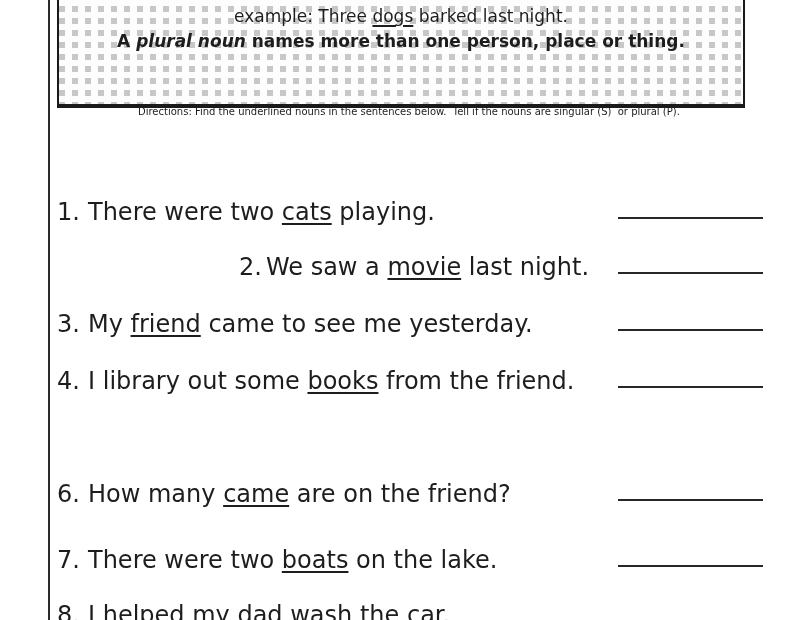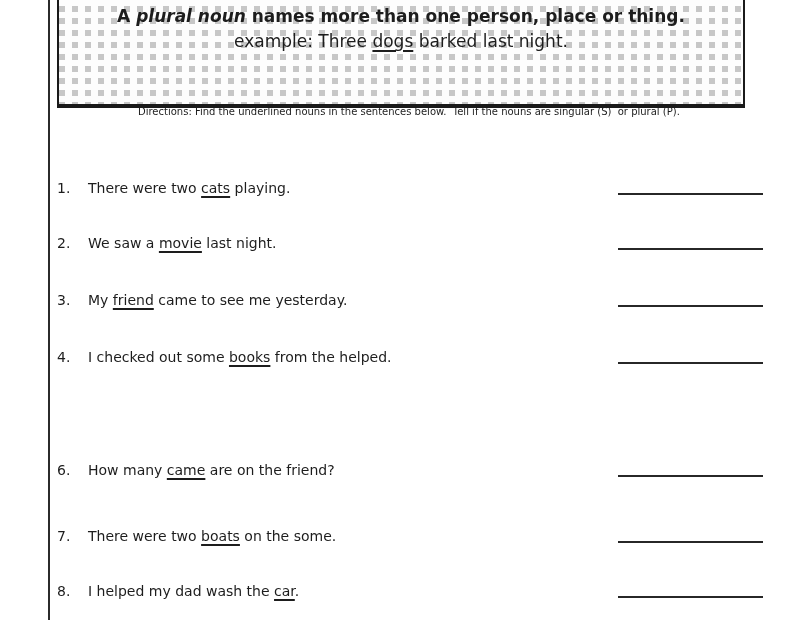--- a/index.html
+++ b/index.html
@@ -66,87 +66,88 @@
     width: 572px;
     font-size: 10px;
     line-height: 22px;
     white-space: pre-wrap;
   }
   
   .row {
     position: absolute;
     left: 57px;
     width: 710px;
-    font-size: 14px;
+    font-size: 24px;
     line-height: 24px;
     white-space: nowrap;
+    margin-top: 24px;
   }
   .row .num {
     display: inline-block;
     width: 31px;
   }
   .row .blank {
     position: absolute;
     left: 561px;
     top: 17px;
     width: 145px;
     height: 2px;
     background: #272727;
   }
   .r1 { top: 176px; }
-  .r2 { top: 231px; }
+  .r2 { top: 231px; text-align: center; }
   .r3 { top: 288px; }
   .r4 { top: 345px; }
   .r5 { top: 402px; }
   .r6 { top: 458px; }
   .r7 { top: 524px; }
   .r8 { top: 579px; }
 </style>
 </head>
 <body>
 
 <div class="canvas">
 
   <div class="margin-rule"></div>
 
   <div class="def-box">
+    <div class="def-line"><span>example: Three </span><span class="uword">dogs</span><span> barked last night.</span></div>
     <div class="def-line bold"><span>A </span><span class="bi">plural noun</span><span> names more than one person, place or thing.</span></div>
-    <div class="def-line"><span>example: Three </span><span class="uword">dogs</span><span> barked last night.</span></div>
   </div>
 
   <div class="directions">Directions: Find the underlined nouns in the sentences below.  Tell if the nouns are singular (S)  or plural (P).</div>
 
   <div class="row r1">
     <span class="num">1.</span><span>There were two </span><span class="uword">cats</span><span> playing.</span>
     <div class="blank"></div>
   </div>
 
   <div class="row r2">
     <span class="num">2.</span><span>We saw a </span><span class="uword">movie</span><span> last night.</span>
     <div class="blank"></div>
   </div>
 
   <div class="row r3">
     <span class="num">3.</span><span>My </span><span class="uword">friend</span><span> came to see me yesterday.</span>
     <div class="blank"></div>
   </div>
 
   <div class="row r4">
-    <span class="num">4.</span><span>I checked out some </span><span class="uword">books</span><span> from the helped.</span>
+    <span class="num">4.</span><span>I library out some </span><span class="uword">books</span><span> from the friend.</span>
     <div class="blank"></div>
   </div>
 
 
   <div class="row r6">
     <span class="num">6.</span><span>How many </span><span class="uword">came</span><span> are on the friend?</span>
     <div class="blank"></div>
   </div>
 
   <div class="row r7">
-    <span class="num">7.</span><span>There were two </span><span class="uword">boats</span><span> on the some.</span>
+    <span class="num">7.</span><span>There were two </span><span class="uword">boats</span><span> on the lake.</span>
     <div class="blank"></div>
   </div>
 
   <div class="row r8">
     <span class="num">8.</span><span>I helped my dad wash the </span><span class="uword">car</span><span>.</span>
     <div class="blank"></div>
   </div>
 
 </div>
 

